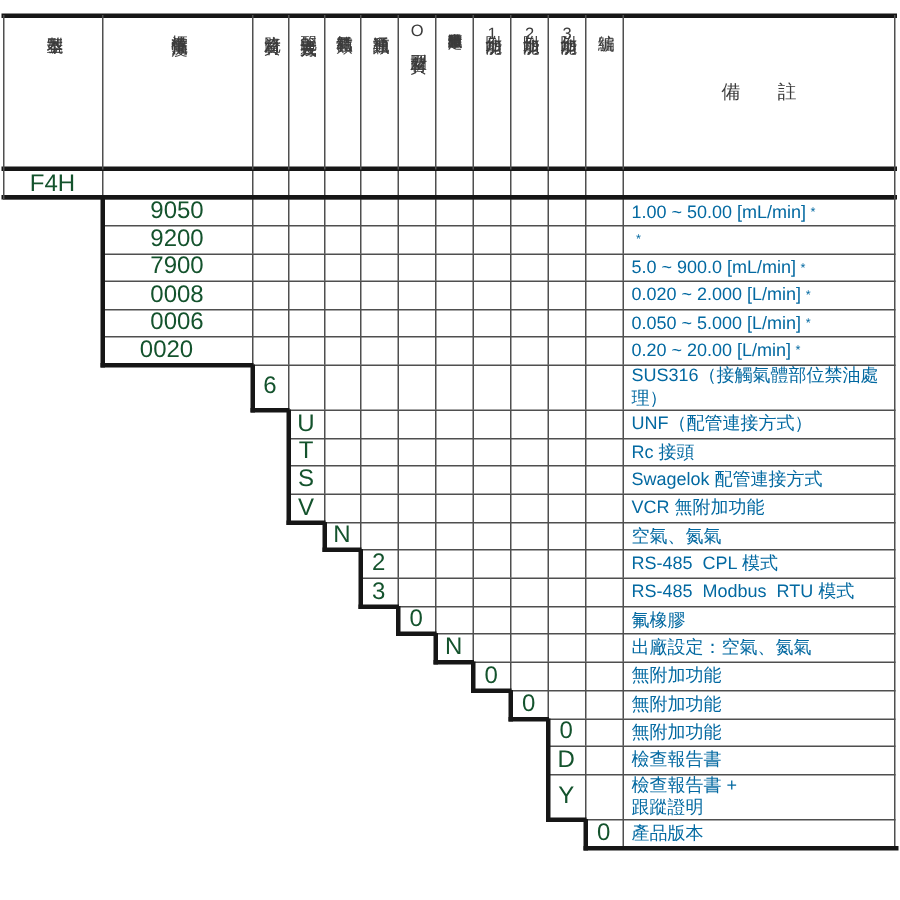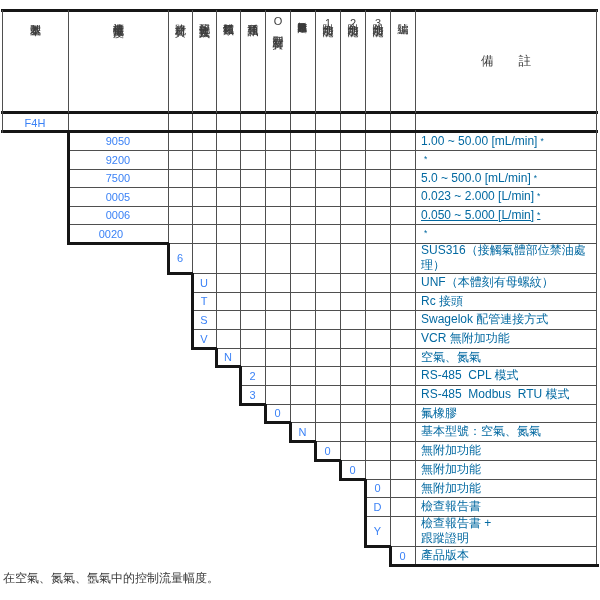--- a/index.html
+++ b/index.html
@@ -19,21 +19,21 @@
     font-size:11px;line-height:1.02;letter-spacing:0.5px;color:#3b3b3b;
   }
   .hdr-cell .vtext.small{font-size:9.5px;letter-spacing:0;}
   .remarks-hdr{
     position:absolute;left:415px;top:10px;width:182px;height:103px;
     display:flex;align-items:center;justify-content:center;
     font-size:12.5px;color:#3b3b3b;font-family:Liberation Mono, monospace;
   }
   .code-cell{
     position:absolute;display:flex;align-items:center;justify-content:center;
-    font-size:11px;color:#3b82f6;box-sizing:border-box;
+    font-size:16px;color:#14532d;box-sizing:border-box;
   }
   .remark-cell{
     position:absolute;display:flex;align-items:center;
     font-size:12px;color:#0369a1;box-sizing:border-box;
     padding-left:6px;white-space:pre-wrap;line-height:1.25;
   }
   .remark-cell sup{font-size:8.5px;vertical-align:top;line-height:1;margin-left:3px;}
   .vline{position:absolute;width:1px;background:#4f4f4f;}
   .hline{position:absolute;height:1px;background:#4f4f4f;}
   .vthick{position:absolute;width:3px;background:#161616;}
@@ -85,48 +85,48 @@
     </div>
   <div class="remarks-hdr">備　　註</div>
 
   <div id="rows-layer">
       <div class="code-cell" style="left: 2px; top: 113px; width: 66px; height: 19px;">F4H</div>
       <div class="remark-cell" style="left: 415px; top: 113px; width: 182px; height: 19px;"><span></span></div>
       <div class="code-cell" style="left: 68px; top: 132px; width: 100px; height: 18px;">9050</div>
       <div class="remark-cell" style="left: 415px; top: 132px; width: 182px; height: 18px;"><span>1.00 ~ 50.00 [mL/min]</span><sup>*</sup></div>
       <div class="code-cell" style="left: 68px; top: 150px; width: 100px; height: 19px;">9200</div>
       <div class="remark-cell" style="left: 415px; top: 150px; width: 182px; height: 19px;"><sup>*</sup></div>
-      <div class="code-cell" style="left: 68px; top: 169px; width: 100px; height: 18px;">7500</div>
-      <div class="remark-cell" style="left: 415px; top: 169px; width: 182px; height: 18px;"><span>5.0 ~ 500.0 [mL/min]</span><sup>*</sup></div>
-      <div class="code-cell" style="left: 68px; top: 187px; width: 100px; height: 19px;">0005</div>
-      <div class="remark-cell" style="left: 415px; top: 187px; width: 182px; height: 19px;"><span>0.023 ~ 2.000 [L/min]</span><sup>*</sup></div>
+      <div class="code-cell" style="left: 68px; top: 169px; width: 100px; height: 18px;">7900</div>
+      <div class="remark-cell" style="left: 415px; top: 169px; width: 182px; height: 18px;"><span>5.0 ~ 900.0 [mL/min]</span><sup>*</sup></div>
+      <div class="code-cell" style="left: 68px; top: 187px; width: 100px; height: 19px;">0008</div>
+      <div class="remark-cell" style="left: 415px; top: 187px; width: 182px; height: 19px;"><span>0.020 ~ 2.000 [L/min]</span><sup>*</sup></div>
       <div class="code-cell" style="left: 68px; top: 206px; width: 100px; height: 18px;">0006</div>
-      <div class="remark-cell" style="left: 415px; top: 206px; width: 182px; height: 18px; text-decoration: underline;"><span>0.050 ~ 5.000 [L/min]</span><sup>*</sup></div>
+      <div class="remark-cell" style="left: 415px; top: 206px; width: 182px; height: 18px;"><span>0.050 ~ 5.000 [L/min]</span><sup>*</sup></div>
       <div class="code-cell" style="left: 61px; top: 224px; width: 100px; height: 19px;">0020</div>
-      <div class="remark-cell" style="left: 415px; top: 224px; width: 182px; height: 19px;"><sup>*</sup></div>
+      <div class="remark-cell" style="left: 415px; top: 224px; width: 182px; height: 19px;"><span>0.20 ~ 20.00 [L/min]</span><sup>*</sup></div>
       <div class="code-cell" style="left: 168px; top: 243px; width: 24px; height: 30px;">6</div>
       <div class="remark-cell" style="left: 415px; top: 243px; width: 182px; height: 30px;"><span>SUS316（接觸氣體部位禁油處理）</span></div>
       <div class="code-cell" style="left: 192px; top: 273px; width: 24px; height: 19px;">U</div>
-      <div class="remark-cell" style="left: 415px; top: 273px; width: 182px; height: 19px;"><span>UNF（本體刻有母螺紋）</span></div>
+      <div class="remark-cell" style="left: 415px; top: 273px; width: 182px; height: 19px;"><span>UNF（配管連接方式）</span></div>
       <div class="code-cell" style="left: 192px; top: 292px; width: 24px; height: 18px;">T</div>
       <div class="remark-cell" style="left: 415px; top: 292px; width: 182px; height: 18px;"><span>Rc 接頭</span></div>
       <div class="code-cell" style="left: 192px; top: 310px; width: 24px; height: 19px;">S</div>
       <div class="remark-cell" style="left: 415px; top: 310px; width: 182px; height: 19px;"><span>Swagelok 配管連接方式</span></div>
       <div class="code-cell" style="left: 192px; top: 329px; width: 24px; height: 19px;">V</div>
       <div class="remark-cell" style="left: 415px; top: 329px; width: 182px; height: 19px;"><span>VCR 無附加功能</span></div>
       <div class="code-cell" style="left: 216px; top: 348px; width: 24px; height: 18px;">N</div>
       <div class="remark-cell" style="left: 415px; top: 348px; width: 182px; height: 18px;"><span>空氣、氮氣</span></div>
       <div class="code-cell" style="left: 240px; top: 366px; width: 25px; height: 19px;">2</div>
       <div class="remark-cell" style="left: 415px; top: 366px; width: 182px; height: 19px;"><span>RS-485  CPL 模式</span></div>
       <div class="code-cell" style="left: 240px; top: 385px; width: 25px; height: 19px;">3</div>
       <div class="remark-cell" style="left: 415px; top: 385px; width: 182px; height: 19px;"><span>RS-485  Modbus  RTU 模式</span></div>
       <div class="code-cell" style="left: 265px; top: 404px; width: 25px; height: 18px;">0</div>
       <div class="remark-cell" style="left: 415px; top: 404px; width: 182px; height: 18px;"><span>氟橡膠</span></div>
       <div class="code-cell" style="left: 290px; top: 422px; width: 25px; height: 19px;">N</div>
-      <div class="remark-cell" style="left: 415px; top: 422px; width: 182px; height: 19px;"><span>基本型號：空氣、氮氣</span></div>
+      <div class="remark-cell" style="left: 415px; top: 422px; width: 182px; height: 19px;"><span>出廠設定：空氣、氮氣</span></div>
       <div class="code-cell" style="left: 315px; top: 441px; width: 25px; height: 19px;">0</div>
       <div class="remark-cell" style="left: 415px; top: 441px; width: 182px; height: 19px;"><span>無附加功能</span></div>
       <div class="code-cell" style="left: 340px; top: 460px; width: 25px; height: 19px;">0</div>
       <div class="remark-cell" style="left: 415px; top: 460px; width: 182px; height: 19px;"><span>無附加功能</span></div>
       <div class="code-cell" style="left: 365px; top: 479px; width: 25px; height: 18px;">0</div>
       <div class="remark-cell" style="left: 415px; top: 479px; width: 182px; height: 18px;"><span>無附加功能</span></div>
       <div class="code-cell" style="left: 365px; top: 497px; width: 25px; height: 19px;">D</div>
       <div class="remark-cell" style="left: 415px; top: 497px; width: 182px; height: 19px;"><span>檢查報告書</span></div>
       <div class="code-cell" style="left: 365px; top: 516px; width: 25px; height: 30px;">Y</div>
       <div class="remark-cell" style="left: 415px; top: 516px; width: 182px; height: 30px;"><span>檢查報告書 +
@@ -363,14 +363,13 @@
       <div class="vthick" style="left: 314px; top: 441px; width: 3px; height: 21px;"></div>
       <div class="hthick" style="left: 314px; top: 459px; width: 27px; height: 3px;"></div>
       <div class="vthick" style="left: 339px; top: 460px; width: 3px; height: 21px;"></div>
       <div class="hthick" style="left: 339px; top: 478px; width: 27px; height: 3px;"></div>
       <div class="vthick" style="left: 364px; top: 479px; width: 3px; height: 69px;"></div>
       <div class="hthick" style="left: 364px; top: 545px; width: 27px; height: 3px;"></div>
       <div class="vthick" style="left: 389px; top: 546px; width: 3px; height: 21px;"></div>
       <div class="hthick" style="left: 389px; top: 564px; width: 210px; height: 3px;"></div>
     </div>
 
-  <div class="footnote">在空氣、氮氣、氬氣中的控制流量幅度。</div>
 </div>
 
 </body></html>

